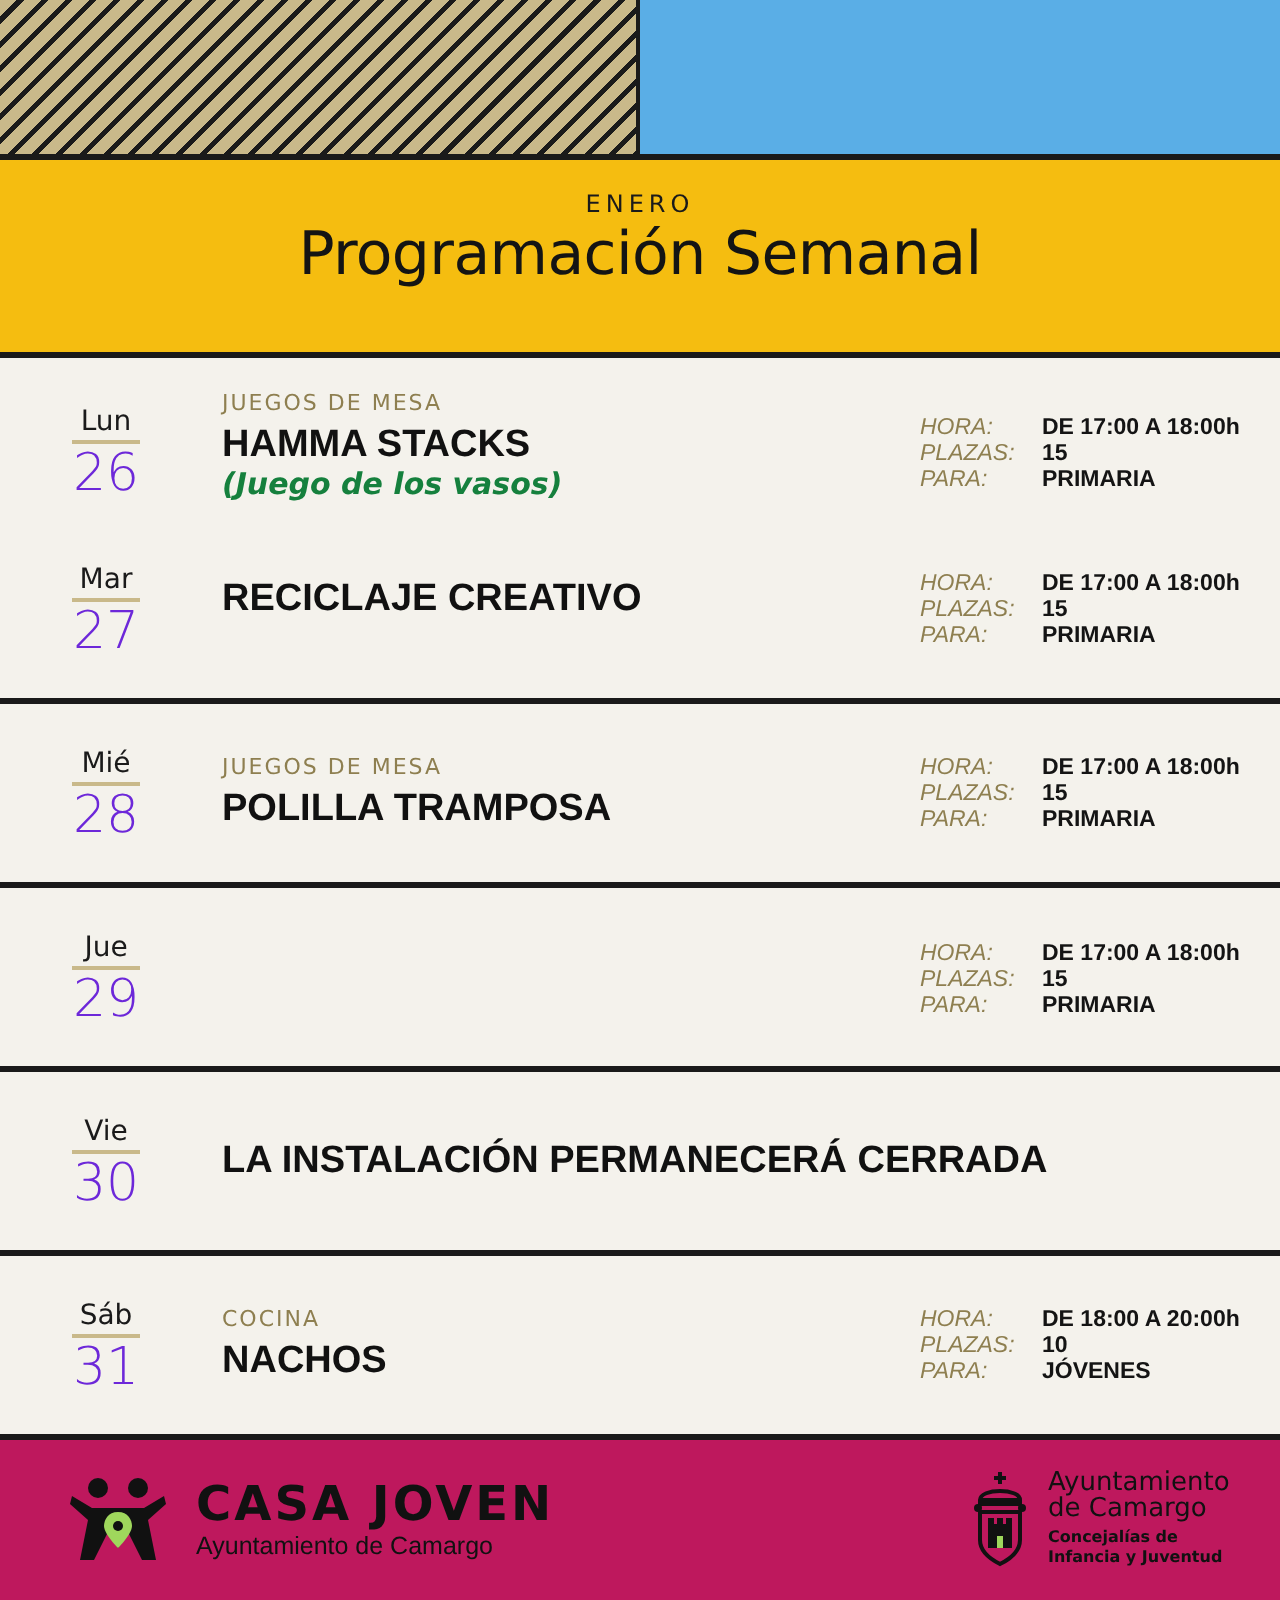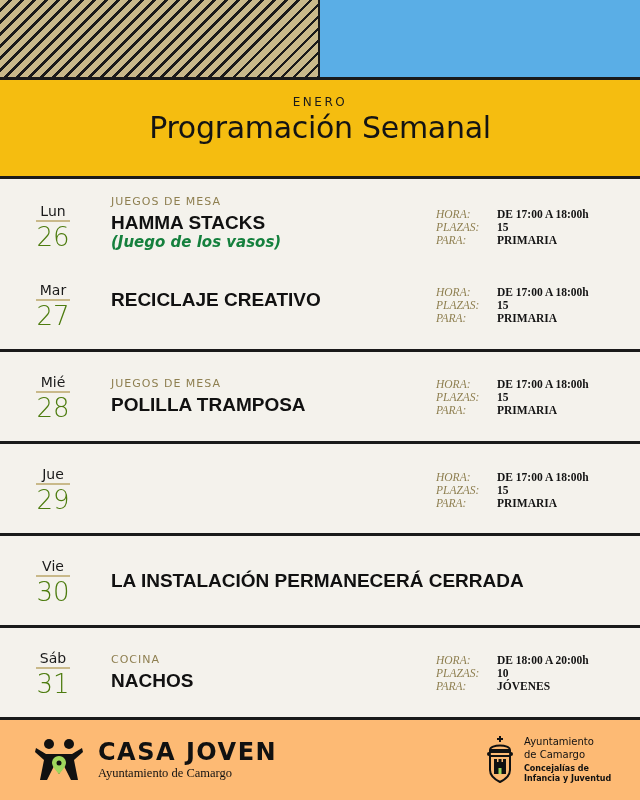--- a/index.html
+++ b/index.html
@@ -17,39 +17,39 @@
     border-bottom: 3px solid #1a1a1a; text-align: center; }
   .month { position: absolute; top: 15px; left: 0; width: 100%; font-family: "DejaVu Sans", sans-serif;
     font-size: 12px; letter-spacing: 2.5px; color: #1a1a1a; }
   .title { position: absolute; top: 30px; left: 0; width: 100%; font-family: "DejaVu Sans", sans-serif;
     font-size: 30px; color: #141414; letter-spacing: -0.3px; }
 
   .row { position: absolute; left: 0; width: 640px; height: 92px; border-bottom: 3px solid #1a1a1a; background: #f4f2ec; }
   .date { position: absolute; left: 28px; width: 50px; text-align: center; }
   .dow { font-family: "DejaVu Sans", sans-serif; font-size: 14px; color: #1a1a1a; padding-bottom: 1px;
     border-bottom: 2px solid #c9b98a; display: inline-block; width: 34px; }
-  .dnum { font-family: "DejaVu Sans", sans-serif; font-size: 26px; font-weight: 300; color: #4d7c0f; line-height: 30px; }
+  .dnum { font-family: "DejaVu Sans", sans-serif; font-size: 26px; font-weight: 300; color: #6d28d9; line-height: 30px; }
   .info { position: absolute; left: 111px; }
   .cat { font-family: "DejaVu Sans", sans-serif; font-size: 11px; color: #8e7f50; letter-spacing: 1px; text-transform: uppercase; }
   .act { font-family: "Liberation Sans", sans-serif; font-weight: bold; font-size: 19px; line-height: 21px; color: #111; margin-top: 4px; }
   .sub { font-family: "DejaVu Sans", sans-serif; font-style: italic; font-weight: bold; font-size: 15px; color: #15803d; line-height: 19px; }
   .closed { position: absolute; left: 111px; font-family: "Liberation Sans", sans-serif; font-weight: bold; font-size: 19px; color: #111; text-align: center; }
-  .meta { position: absolute; left: 436px; font-size: 11.5px; line-height: 13px; font-family: Liberation Serif, serif; }
+  .meta { position: absolute; left: 460px; font-size: 11.5px; line-height: 13px; }
   .meta .r { display: flex; }
   .meta .k { width: 61px; color: #8e7f50; font-style: italic; }
   .meta .v { color: #141414; font-weight: bold; }
 
-  .footer { position: absolute; left: 0; top: 720px; width: 640px; height: 80px; background: #fdba74; }
+  .footer { position: absolute; left: 0; top: 720px; width: 640px; height: 80px; background: #be185d; }
   .logo-left { position: absolute; left: 34px; top: 18px; display: flex; align-items: center; }
   .brand { margin-left: 14px; }
   .brand-name { font-family: "DejaVu Sans", sans-serif; font-weight: bold; font-size: 24px; letter-spacing: 1.5px; color: #111; line-height: 26px; }
-  .brand-sub { font-family: Liberation Serif, serif; font-size: 12.5px; color: #111; line-height: 16px; }
+  .brand-sub { font-family: Liberation Sans, sans-serif; font-size: 12.5px; color: #111; line-height: 16px; }
   .logo-right { position: absolute; left: 486px; top: 15px; display: flex; align-items: center; }
   .ayto { margin-left: 10px; }
-  .ayto-name { font-family: "DejaVu Sans", sans-serif; font-size: 10px; color: #111; line-height: 13px; }
+  .ayto-name { font-family: "DejaVu Sans", sans-serif; font-size: 13px; color: #111; line-height: 13px; }
   .ayto-sub { font-family: "DejaVu Sans", sans-serif; font-size: 8px; font-weight: bold; color: #111; line-height: 10px; margin-top: 3px; }
 </style>
 </head>
 <body>
 
 <div class="top">
   <div class="hatch"></div>
   <div class="sky"></div>
 </div>
 

